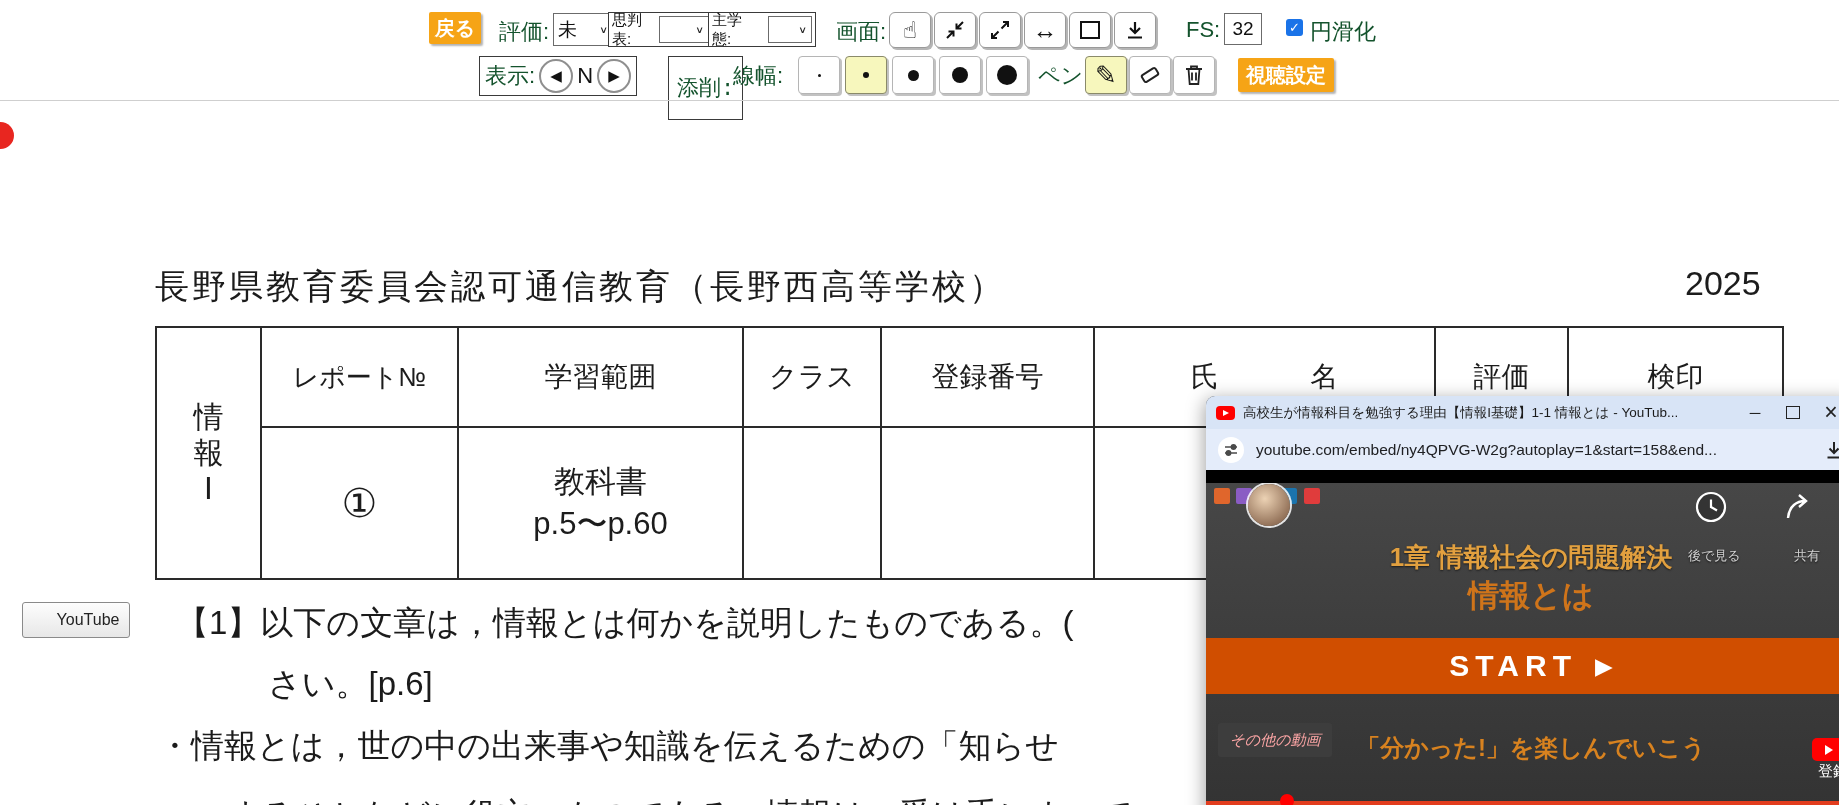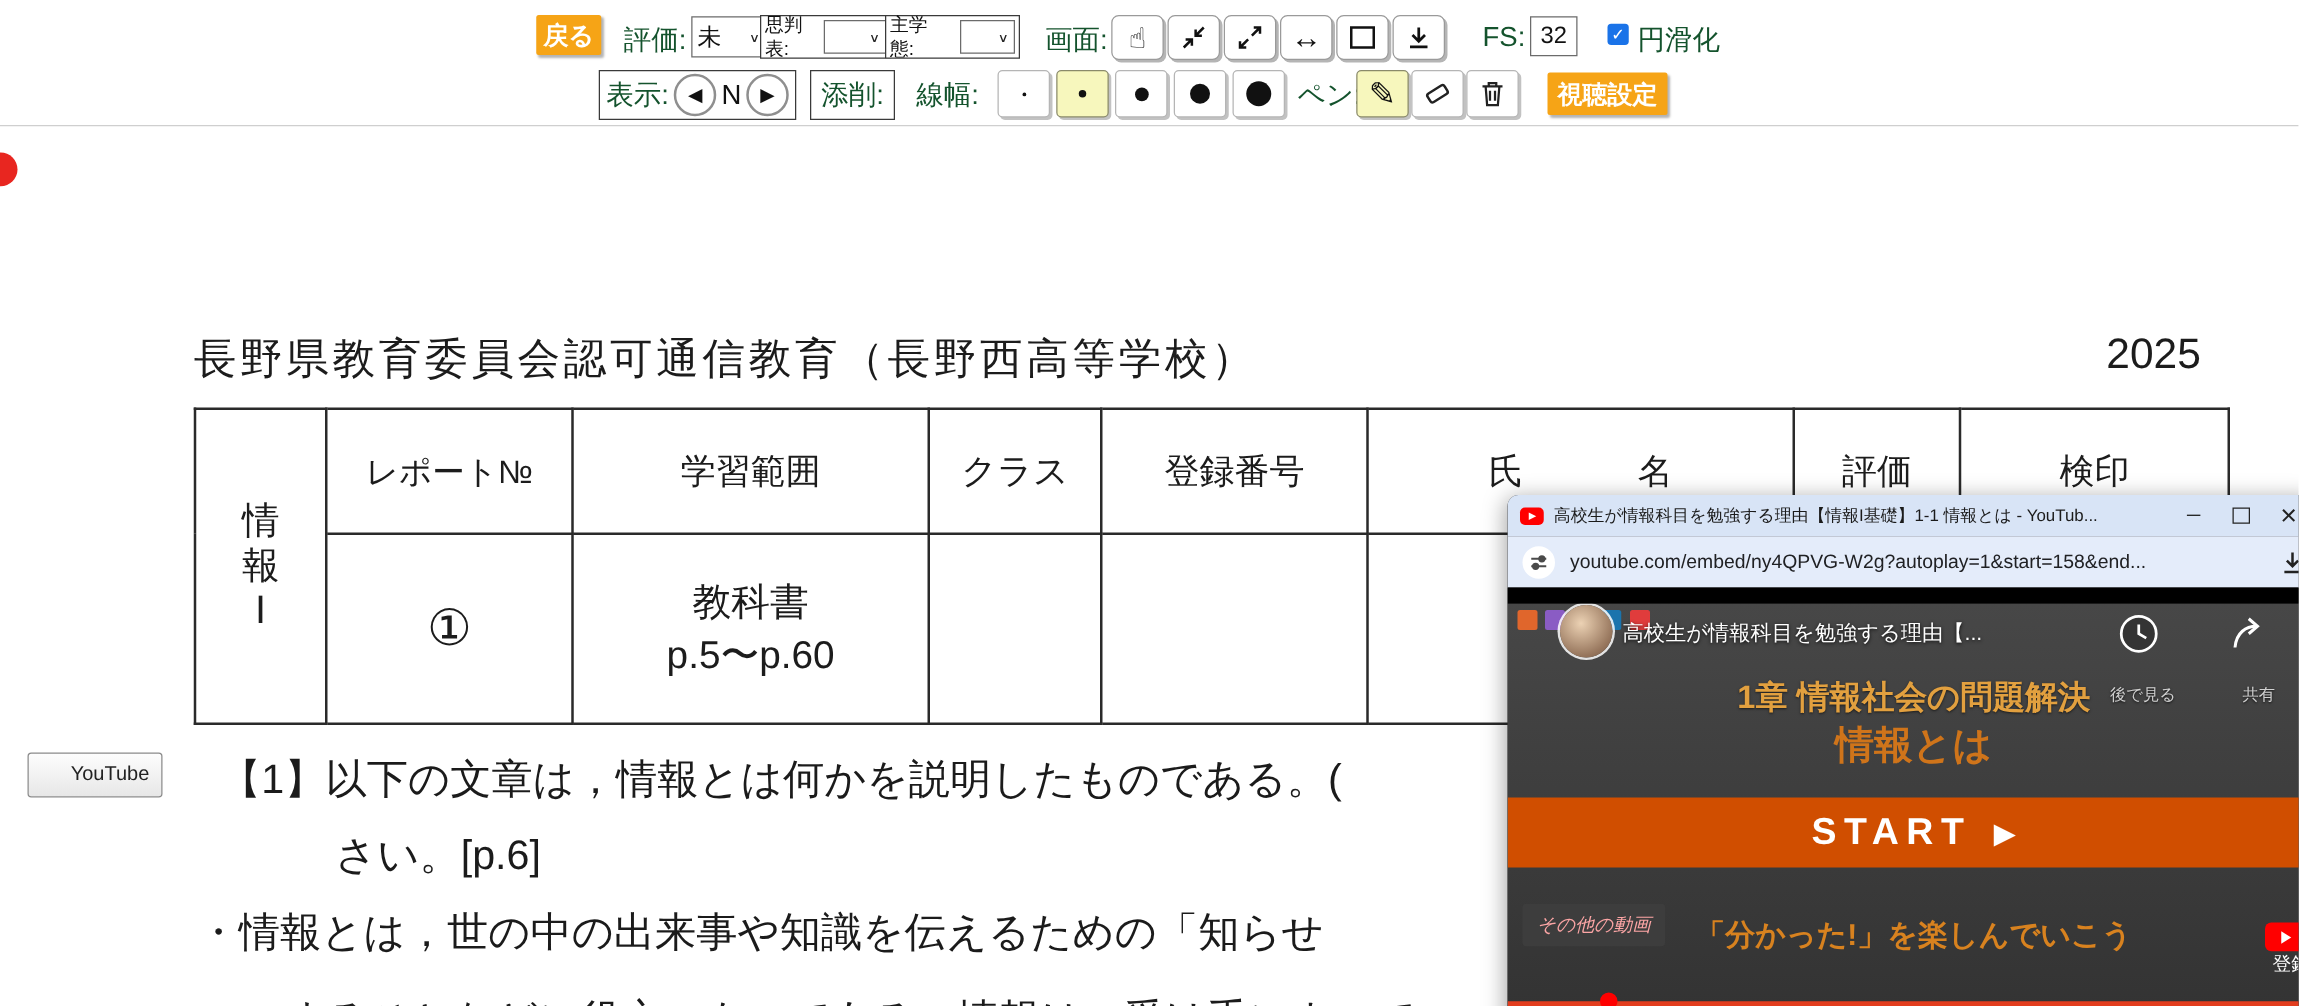--- a/index.html
+++ b/index.html
@@ -140,21 +140,21 @@
     <span class="lbl">表示:</span>
     <div class="circ-btn">
       <span>◀</span>
     </div>
     <span style="font-size:22px;">N</span>
     <div class="circ-btn">
       <span>▶</span>
     </div>
   </div>
 
-  <div class="abs grp" style="left:648px;top:56px;height:38px;padding:0 8px;">
+  <div class="abs grp" style="left:668px;top:56px;height:38px;padding:12px 8px;font-family:Liberation Mono, monospace;">
     <span class="lbl">添削:</span>
   </div>
 
   <span class="abs lbl" style="left:733px;top:61px;">線幅:</span>
   <div class="abs tbtn2" style="left:798px;top:56px;">
       <div class="dot" style="width:3px;height:3px;"></div>
     </div>
   <div class="abs tbtn2 hl" style="left:845px;top:56px;">
       <div class="dot" style="width:6px;height:6px;"></div>
     </div>
@@ -282,21 +282,20 @@
 
       <div class="abs" style="left:8px;top:5px;">
         <span class="sq" style="background:#e0662c;"></span>
         <span class="sq" style="background:#8a5cc4;"></span>
         <span class="sq" style="background:#00a0a0;"></span>
         <span class="sq" style="background:#1b74ad;"></span>
         <span class="sq" style="background:#e03c3c;"></span>
       </div>
       <div class="abs" style="left:42px;top:1px;width:42px;height:42px;border-radius:50%;background:radial-gradient(circle at 40% 35%,#ecd2b4,#96755c 70%,#6e5443);box-shadow:0 0 0 2px rgba(255,255,255,.85);"></div>
 
-      <div class="abs v-title nowrap" style="left:92px;top:12px;">高校生が情報科目を勉強する理由【...</div>
 
       <div class="abs" style="left:488px;top:7px;">
         <svg width="34" height="34" viewBox="0 0 34 34">
           <circle cx="17" cy="17" r="14" fill="rgba(30,30,30,.45)" stroke="#fff" stroke-width="2.2"></circle>
           <path d="M17 9.5 V17 l6 3.5" fill="none" stroke="#fff" stroke-width="2.2"></path>
         </svg>
       </div>
       <div class="abs v-sub" style="left:482px;top:64px;">後で見る</div>
 
       <div class="abs" style="left:578px;top:9px;">

